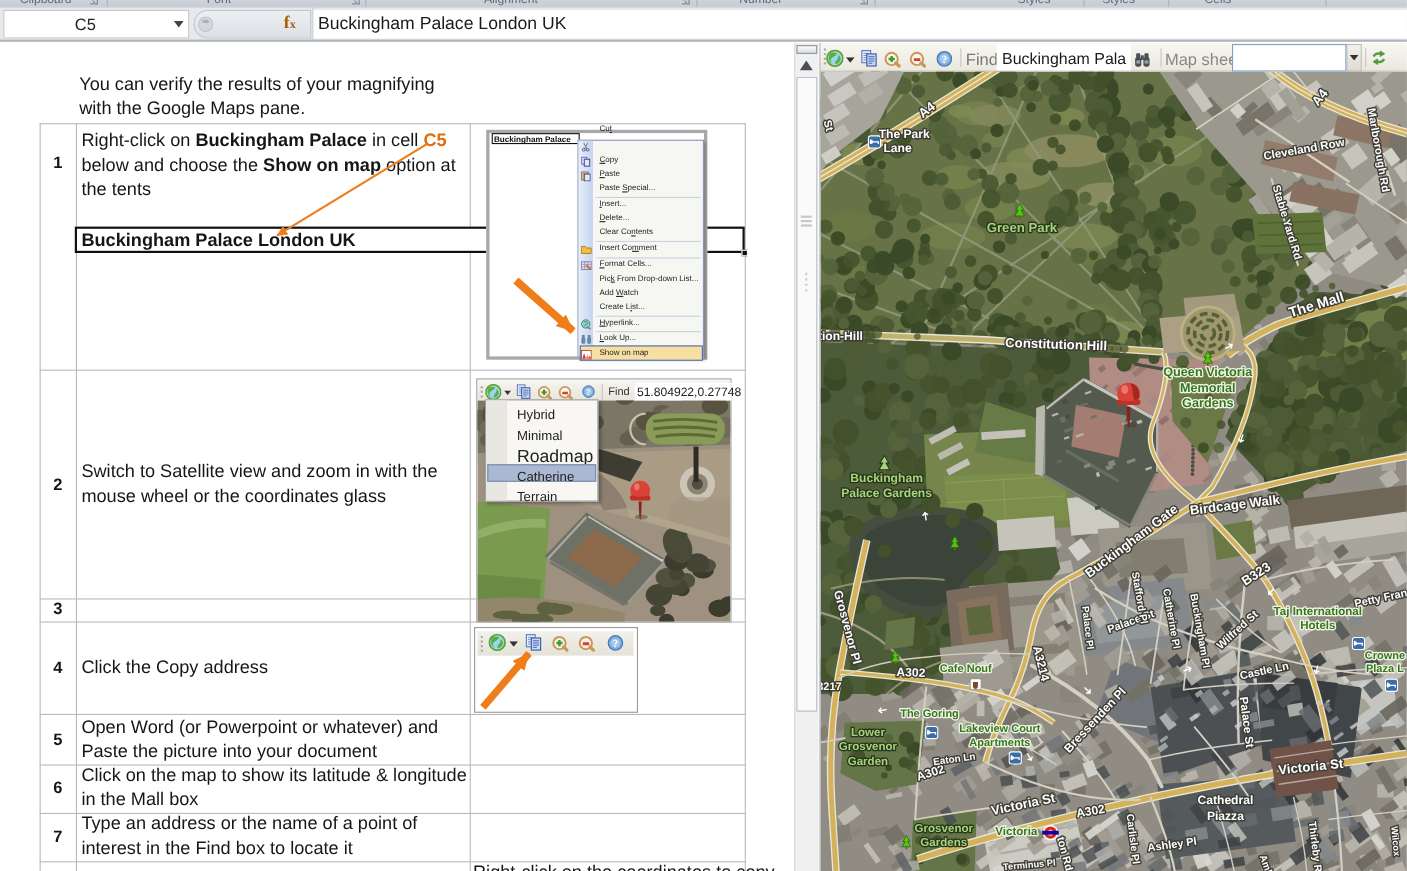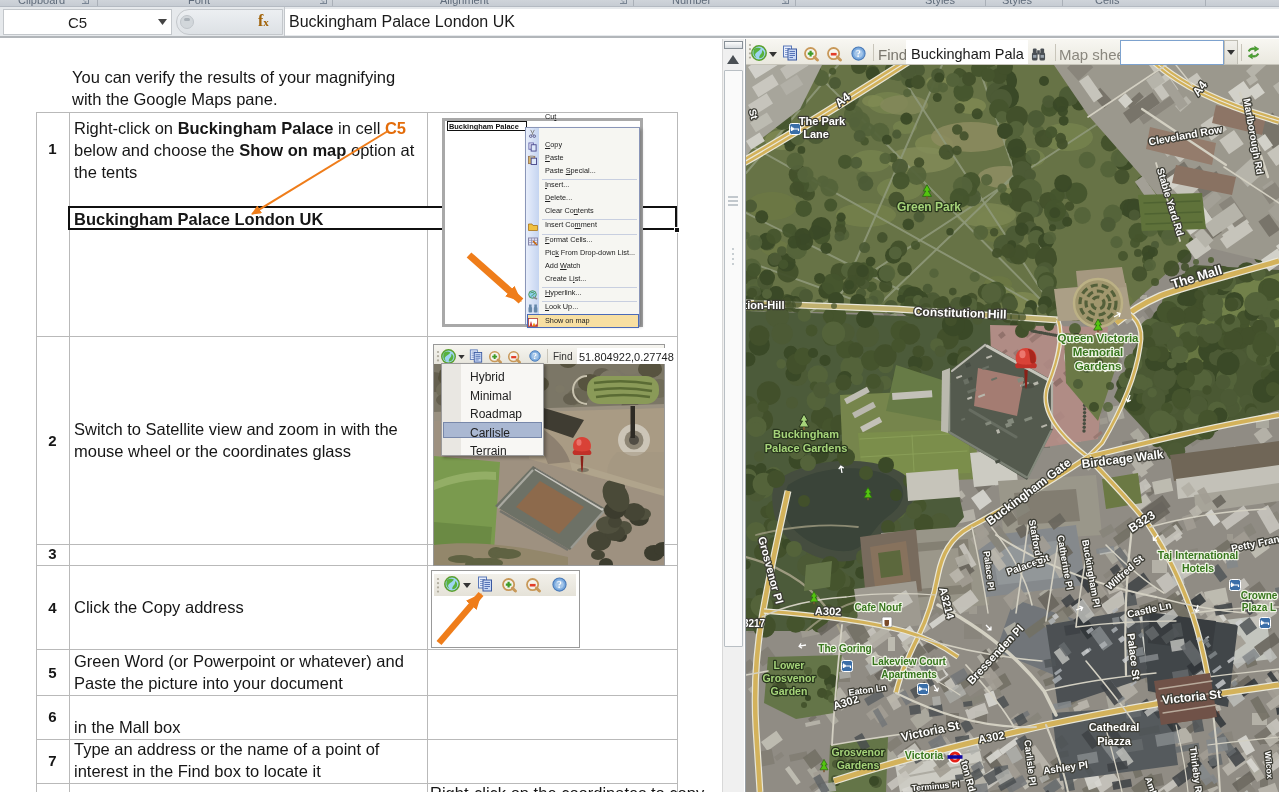--- a/index.html
+++ b/index.html
@@ -63,22 +63,23 @@
     <div class="num" style="left:36px;top:559px">4</div>
     <div class="num" style="left:36px;top:624px">5</div>
     <div class="num" style="left:36px;top:668px">6</div>
     <div class="num" style="left:36px;top:712px">7</div>
     <div class="txt" style="left:74px;top:79px">Right-click on <b>Buckingham Palace</b> in cell <b style="color:#e36c0a">C5</b></div>
     <div class="txt" style="left:74px;top:101px">below and choose the <b>Show on map</b> option at</div>
     <div class="txt" style="left:74px;top:123px">the tents</div>
     <div class="txt" style="left:74px;top:380px">Switch to Satellite view and zoom in with the</div>
     <div class="txt" style="left:74px;top:402px">mouse wheel or the coordinates glass</div>
     <div class="txt" style="left:74px;top:558px">Click the Copy address</div>
-    <div class="txt" style="left:74px;top:612px">Green Word (or Powerpoint or whatever) and</div>
+    <div class="txt" style="left:74px;top:612px">Open Word (or Powerpoint or whatever) and</div>
     <div class="txt" style="left:74px;top:634px">Paste the picture into your document</div>
+    <div class="txt" style="left:74px;top:656px">Click on the map to show its latitude &amp; longitude</div>
     <div class="txt" style="left:74px;top:678px">in the Mall box</div>
     <div class="txt" style="left:74px;top:722px">interest in the Find box to locate it</div>
     <div class="txt" style="left:74px;top:700px">Type an address or the name of a point of</div>
     <div class="txt" style="left:430px;top:744px">Right-click on the coordinates to copy</div>
     <div class="a" style="left:68px;top:166px;width:609px;height:24px;border:2.5px solid #101010;background:#fff"></div>
     <div class="txt" style="left:74px;top:170px;font-weight:700;font-size:16.5px">Buckingham Palace London UK</div>
     <div class="a" style="left:674px;top:187px;width:6px;height:6px;background:#101010;border:1px solid #fff"></div>
     <svg class="a" style="left:245px;top:85px" width="155" height="140" viewBox="0 0 155 140">
 <defs>
         <marker id="a1" markerWidth="10" markerHeight="9" refX="9" refY="4.5" orient="auto" markerUnits="userSpaceOnUse">
@@ -303,23 +304,23 @@
 <text x="8" y="11.6" font-family="Liberation Serif" font-size="10.5" font-weight="700" fill="#fff" text-anchor="middle">?</text>
 </svg>
     <div class="a" style="left:547px;top:309px;width:1px;height:14px;background:#c8c5ba"></div>
     <div class="a" style="left:553px;top:311px;font-size:10px;color:#333">Find</div>
     <div class="a" style="left:577px;top:308px;width:88px;height:16px;background:#fff"></div>
     <div class="a" style="left:579px;top:311px;font-size:11px;color:#222;white-space:nowrap">51.804922,0.27748</div>
     <div class="a" style="left:441px;top:323px;width:103px;height:93px;background:#f8f7f4;border:1px solid #9a9a9a;box-shadow:2px 2px 3px rgba(0,0,0,0.3)"></div>
     <div class="a" style="left:442px;top:324px;width:19px;height:91px;background:#e9e7e2"></div>
     <div class="a" style="left:470px;top:330.0px;font-size:12px;color:#222">Hybrid</div>
     <div class="a" style="left:470px;top:348.6px;font-size:12px;color:#222">Minimal</div>
-    <div class="a" style="left:470px;top:367.2px;font-size:12px;color:#222">Roadmap</div>
+    <div class="a" style="left:470px;top:367.2px;font-size:16px;color:#222">Roadmap</div>
     <div class="a" style="left:443px;top:382.3px;width:99px;height:16px;background:#aab8d2;border:1px solid #7888aa"></div>
-    <div class="a" style="left:470px;top:385.8px;font-size:12px;color:#222">Carlisle</div>
+    <div class="a" style="left:470px;top:385.8px;font-size:12px;color:#222">Catherine</div>
     <div class="a" style="left:470px;top:404.4px;font-size:12px;color:#222">Terrain</div>
     <div class="a" style="left:431px;top:530px;width:149px;height:77.5px;border:1px solid #999;background:#fff"></div>
     <div class="a" style="left:434px;top:534px;width:142px;height:22px;background:linear-gradient(#f2f0ea,#e5e2d8)"></div>
     <svg class="a" style="left:436px;top:537px" width="5" height="17" viewBox="0 0 5 17">
       <circle cx="2" cy="2.0" r="1.1" fill="#b0ac9e"></circle>
       <circle cx="2" cy="6.2" r="1.1" fill="#b0ac9e"></circle>
       <circle cx="2" cy="10.4" r="1.1" fill="#b0ac9e"></circle>
       <circle cx="2" cy="14.6" r="1.1" fill="#b0ac9e"></circle>
     </svg>
     <svg class="a" style="left:444px;top:536px" width="16" height="16" viewBox="0 0 16 16">

